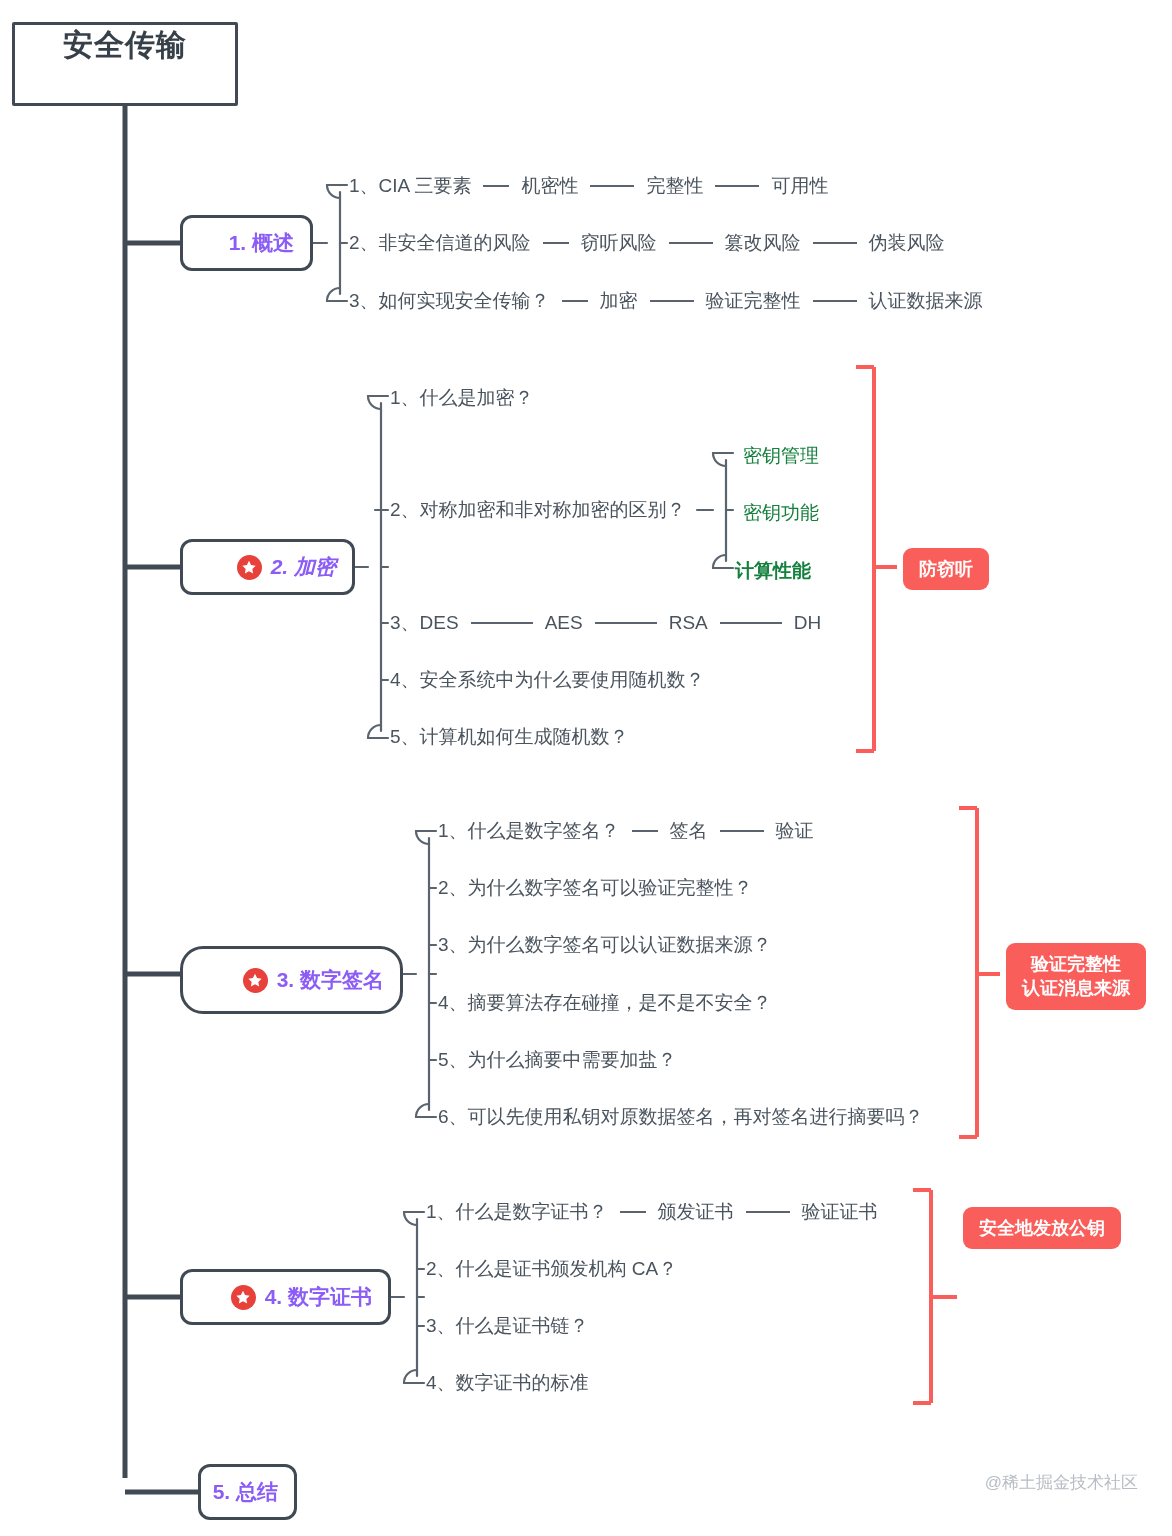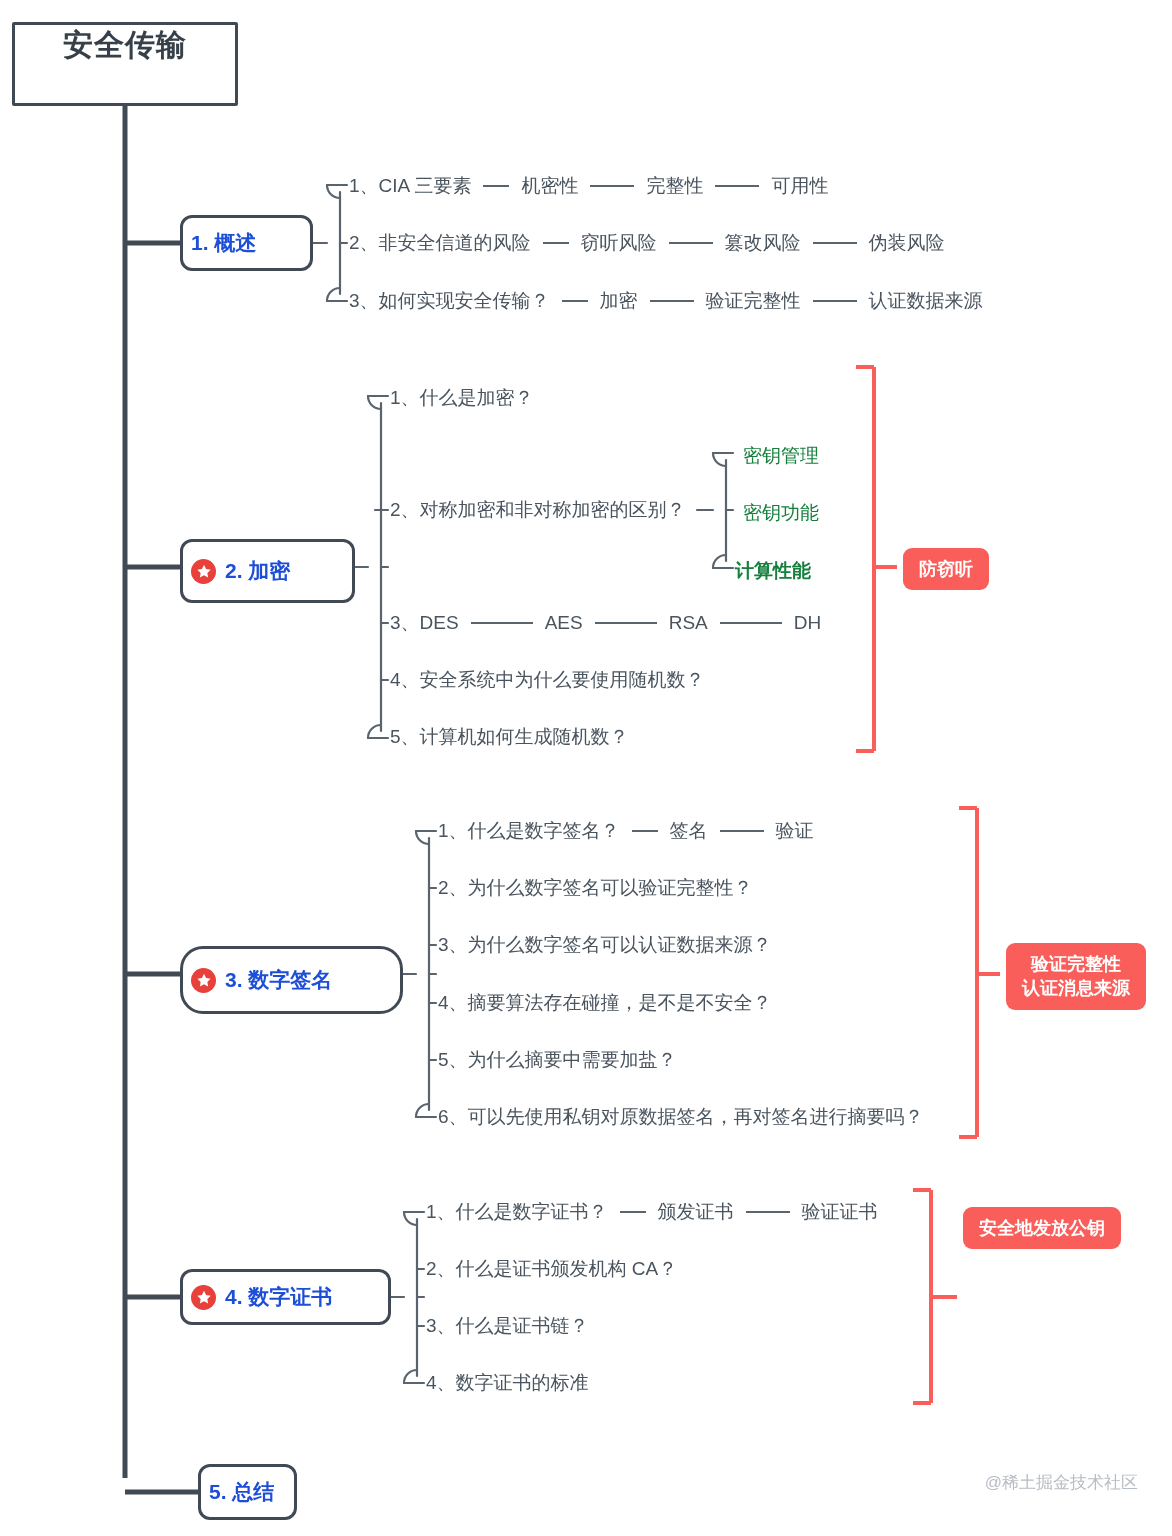--- a/index.html
+++ b/index.html
@@ -46,27 +46,27 @@
     box-sizing: border-box;
   }
   
   .branch-node {
     position: absolute;
     border: 3px solid #414a54;
     border-radius: 12px;
     background: #ffffff;
     display: flex;
     align-items: center;
-    justify-content: flex-start;
+    justify-content: flex-end;
     gap: 9px;
     font-size: 21px;
     font-weight: 700;
-    color: #1d4ed8;
+    color: #8b5cf6;
     box-sizing: border-box;
-    padding: 0 8px;
+    padding: 0 16px;
     white-space: nowrap;
   }
   .star-badge {
     width: 25px;
     height: 25px;
     border-radius: 50%;
     background: #e8403a;
     display: inline-flex;
     align-items: center;
     justify-content: center;
@@ -249,21 +249,21 @@
     <span>3、</span>
     <span>如何实现安全传输？</span>
     <span class="dash" style="width:26px;"></span>
     <span>加密</span>
     <span class="dash" style="width:44px;"></span>
     <span>验证完整性</span>
     <span class="dash" style="width:44px;"></span>
     <span>认证数据来源</span>
   </div>
 
-  <div class="branch-node" style="left:180px; top:539px; width:175px; height:64px;">
+  <div class="branch-node" style="left:180px; top:539px; width:175px; height:56px;font-style:italic;">
     <span class="star-badge">
       <svg width="16" height="16" viewBox="0 0 24 24">
           <polygon fill="#ffffff" points="12,2.6 15.1,9 22,10 17,14.9 18.2,21.8 12,18.5 5.8,21.8 7,14.9 2,10 8.9,9"></polygon>
         </svg>
     </span>
     <span>2. 加密</span>
   </div>
 
   <div class="leaf" style="left:390px; top:388px;">
     <span>1、</span>

